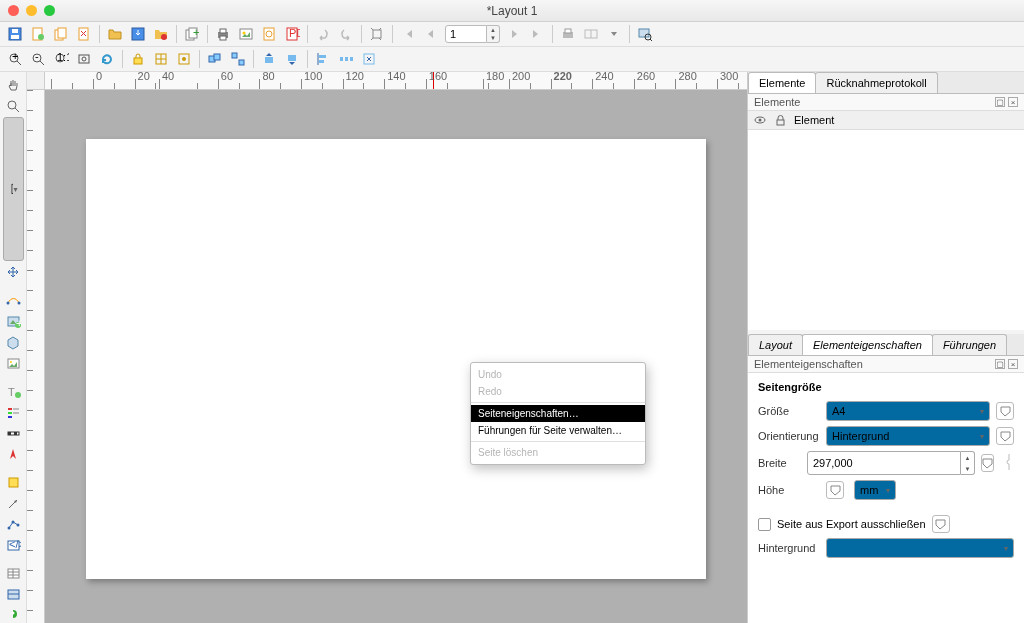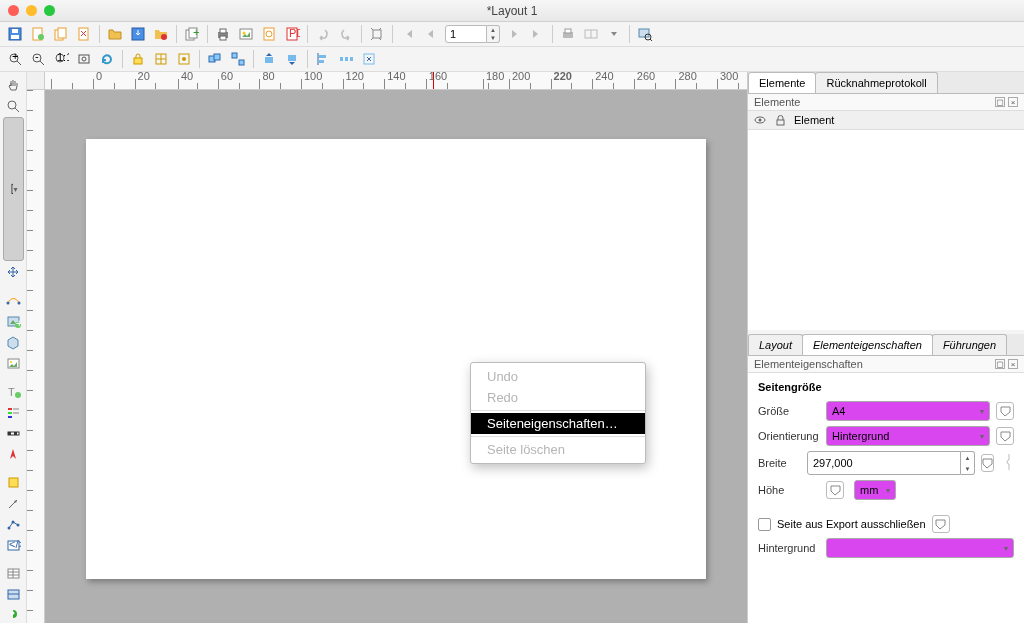--- a/index.html
+++ b/index.html
@@ -39,30 +39,30 @@
 .tab.active{ background:#fff; position:relative; z-index:1; }
 .phead{ display:flex; justify-content:space-between; align-items:center; padding:2px 6px; font-size:10px; color:#555; border-bottom:1px solid #ddd; background:#f9f9f9;}
 .phead .ctrls{ display:flex; gap:3px; }
 .phead .ctrls span{ width:10px; height:10px; border:1px solid #aaa; cursor:pointer; font-size:8px; display:flex; align-items:center; justify-content:center; }
 .tree-head{ display:flex; align-items:center; gap:8px; padding:3px 6px; background:#f0f0f0; border-bottom:1px solid #ddd; font-size:11px;}
 .tree-body{ height:200px; background:#fff; }
 .pbody{ padding:8px 10px; background:#fff; flex:1; }
 .sect-title{ font-weight:bold; margin-bottom:8px; font-size:11px; }
 .row{ display:flex; align-items:center; margin-bottom:5px; gap:6px; }
 .row label{ width:62px; text-align:left; font-size:11px; color:#333; }
-.sel{ flex:1; height:20px; border:1px solid #aaa; border-radius:3px; background:#d946ef; display:flex; align-items:center; padding:0 5px; justify-content:space-between; }
+.sel{ flex:1; height:20px; border:1px solid #aaa; border-radius:3px; background:#0369a1; display:flex; align-items:center; padding:0 5px; justify-content:space-between; }
 .sel::after{ content:"▾"; font-size:8px; color:#666; }
 .nspin{ flex:1; height:24px; display:flex; }
 .nspin input{ flex:1; border:1px solid #aaa; border-radius:3px 0 0 3px; padding:0 5px; font-size:11px; }
 .nspin .arr{ width:14px; border:1px solid #aaa; border-left:0; border-radius:0 3px 3px 0; display:flex; flex-direction:column; }
 .nspin .arr span{ flex:1; font-size:6px; display:flex; align-items:center; justify-content:center; color:#555; }
 .ddbtn{ width:18px; height:18px; border:1px solid #bbb; border-radius:3px; display:flex; align-items:center; justify-content:center; cursor:pointer; }
 .lock-unit{ display:flex; align-items:center; gap:4px; margin-left:4px; }
 .ctx-menu{ position:absolute; left:470px; top:362px; width:176px; background:#fff; border:1px solid #bbb; border-radius:3px; box-shadow:2px 4px 12px rgba(0,0,0,.25); z-index:100; padding:3px 0; }
-.ctx-menu .mi{ padding:3px 16px; font-size:13px; cursor:pointer; }
+.ctx-menu .mi{ padding:3px 7px; font-size:10px; cursor:pointer; }
 .ctx-menu .mi.dis{ color:#b5b5b5; cursor:default; }
 .ctx-menu .mi.hl{ background:#000000; color:#fff; }
 .ctx-menu hr{ border:none; border-top:1px solid #e0e0e0; margin:2px 0; }
 .chk{ width:13px; height:13px; border:1px solid #999; border-radius:2px; display:inline-block; }
 </style>
 </head>
 <body>
 
 <div class="titlebar">
   <div class="traffic">
@@ -465,21 +465,21 @@
     <div class="tick major" style="left: 6.4px;"></div>
         <div class="tick" style="left: 27.2px;"></div>
         <div class="tick major" style="left: 48px;">
           <span>0</span>
         </div>
         <div class="tick" style="left: 68.8px;"></div>
         <div class="tick major" style="left: 89.6px;">
           <span>20</span>
         </div>
         <div class="tick" style="left: 110.4px;"></div>
-        <div class="tick major" style="left: 133px;">
+        <div class="tick major" style="left: 114px;">
           <span>40</span>
         </div>
         <div class="tick" style="left: 152px;"></div>
         <div class="tick major" style="left: 172.8px;">
           <span>60</span>
         </div>
         <div class="tick" style="left: 193.6px;"></div>
         <div class="tick major" style="left: 214.4px;">
           <span>80</span>
         </div>
@@ -675,15 +675,16 @@
       </div>
     </div>
   </div>
 </div>
 
 <div class="ctx-menu">
   <div class="mi dis">Undo</div>
   <div class="mi dis">Redo</div>
   <hr>
   <div class="mi hl">Seiteneigenschaften…</div>
+  <div class="mi">Führungen für Seite verwalten…</div>
   <hr>
   <div class="mi dis">Seite löschen</div>
 </div>
 
 </body></html>

